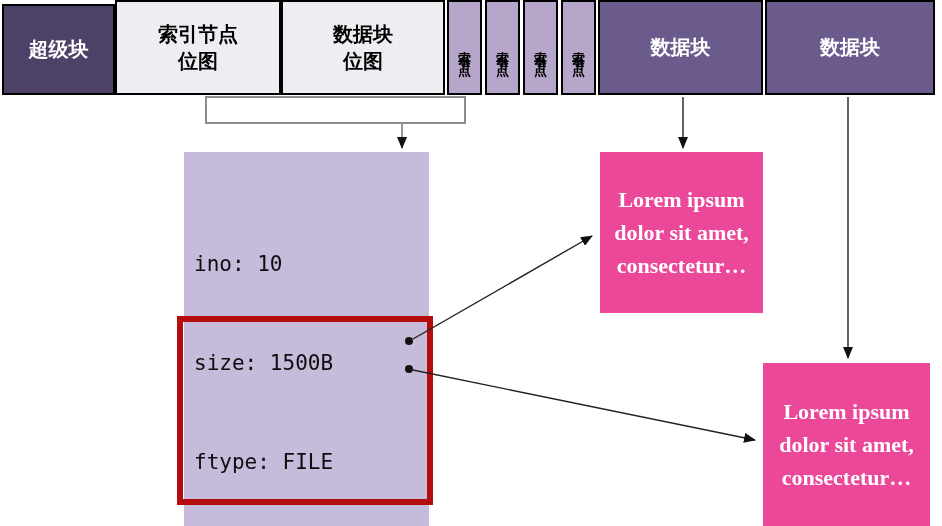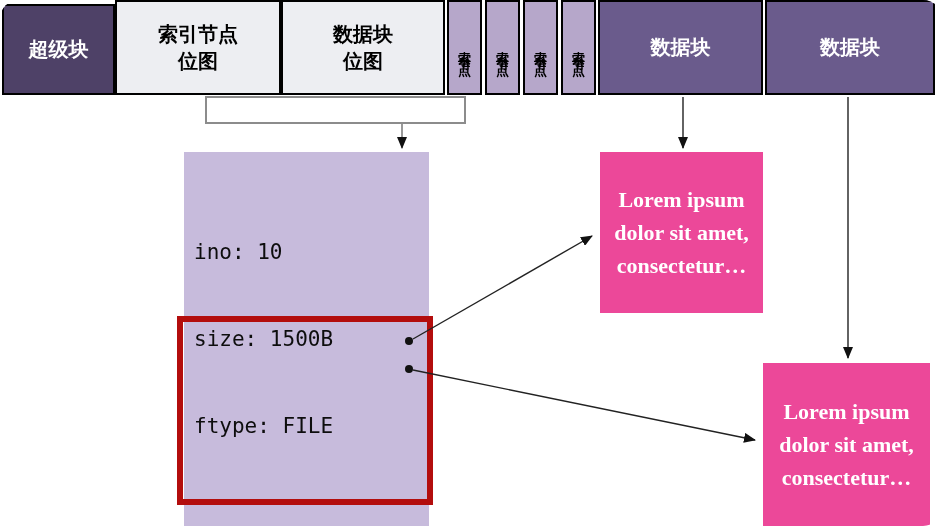--- a/index.html
+++ b/index.html
@@ -1,18 +1,18 @@
 <!DOCTYPE html>
 <html><head>
 <meta charset="utf-8">
 <style>
   html,body{margin:0;padding:0;background:#ffffff;}
   #canvas{
     position:relative;width:942px;height:526px;background:#ffffff;
-    font-family:"Liberation Sans",sans-serif;overflow:hidden;border-radius:19px;
+    font-family:"Liberation Sans",sans-serif;overflow:hidden;
   }
   .blk{
     position:absolute;box-sizing:border-box;border:2px solid #000;
     display:flex;align-items:center;justify-content:center;text-align:center;
     font-weight:bold;
   }
   .blk.dark{background:#4e4167;color:#fff;font-size:20px;}
   .blk.bitmap{background:#edeef2;color:#000;font-size:20px;line-height:27px;}
   .blk.cell{background:#b6a7ca;color:#000;}
   .cell-label{
@@ -24,21 +24,21 @@
     position:absolute;left:205px;top:96px;width:261px;height:28px;
     box-sizing:border-box;border:2px solid #8c8c8c;background:#ffffff;
   }
   #inode-box{
     position:absolute;left:184px;top:152px;width:245px;height:374px;
     background:#c7bbdc;box-sizing:border-box;
     padding:28px 0 0 10px;
     font-family:"DejaVu Sans Mono","Liberation Mono",monospace;
     font-size:21px;line-height:29px;color:#0d0d0d;white-space:pre;
   }
-  .inode-line{height:29px;}
+  .inode-line{height:29px;margin-top:12px;}
   #pointer-highlight{
     position:absolute;left:177px;top:316px;width:256px;height:189px;
     box-sizing:border-box;border:6px solid #b30d0d;background:transparent;
     pointer-events:none;z-index:3;
   }
   .content-box{
     position:absolute;background:#ec4899;color:#fff;
     display:flex;flex-direction:column;align-items:center;justify-content:center;
     font-family:"Liberation Serif",serif;font-weight:bold;
     font-size:22px;line-height:33px;text-align:center;

